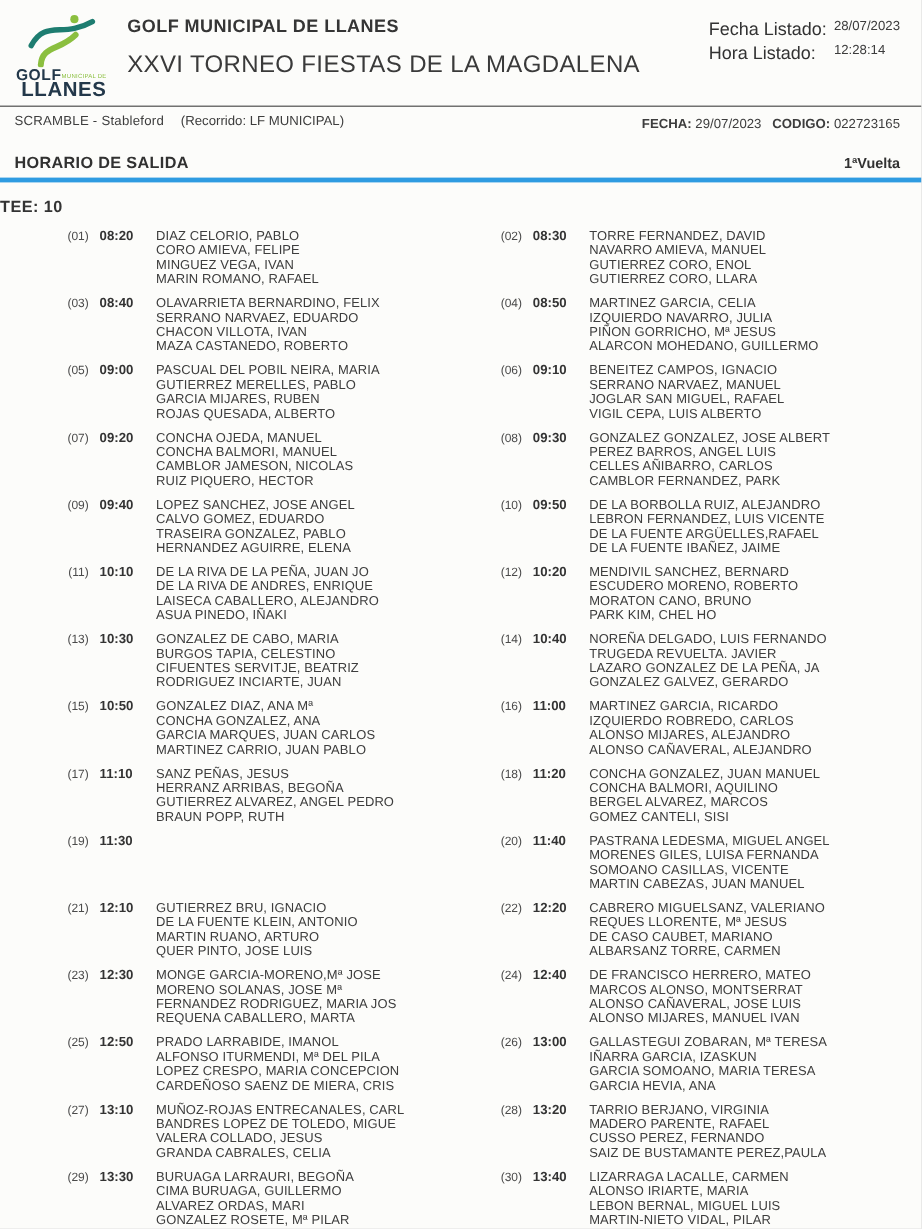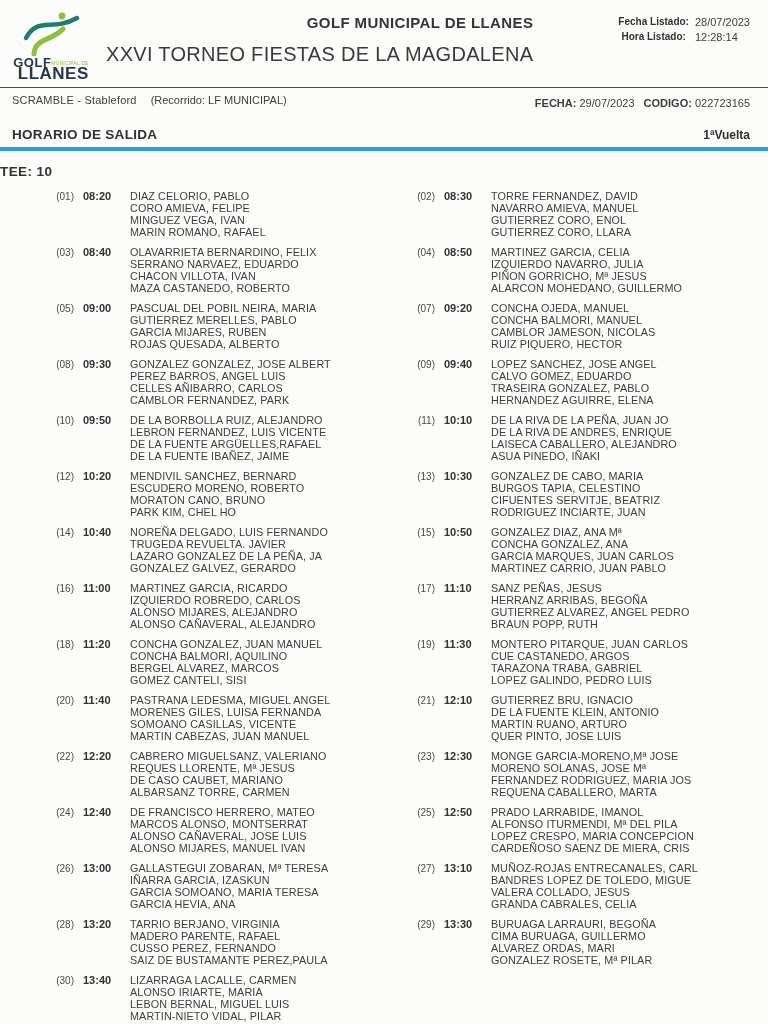--- a/index.html
+++ b/index.html
@@ -8,25 +8,25 @@
     font-family:"Liberation Sans", sans-serif; color:#3b3b3b;
     position:relative; overflow:hidden; box-sizing:border-box;
   }
   
   .header { display:flex; align-items:flex-start; padding:10px 18px 0 12px; }
   .logo-box { width:78px; flex:0 0 auto; display:flex; flex-direction:column; align-items:center; }
   .logo-text { line-height:11px; margin-top:-4px; white-space:nowrap; }
   .logo-golf { font-weight:bold; font-size:13px; color:#23384a; letter-spacing:0.5px;margin-top:25px; }
   .logo-sub  { font-size:5px; color:#8bbf3f; letter-spacing:0.2px; vertical-align:2px; }
   .logo-llanes { font-weight:bold; font-size:17px; color:#23384a; letter-spacing:0.5px; display:block; text-align:right; margin-top:-1px; }
-  .title-block { margin-left:16px; padding-top:4px;text-align:right; }
+  .title-block { margin-left:16px; padding-top:4px; }
   .club-title { font-size:15px; font-weight:bold; letter-spacing:0.4px; color:#353535; }
   .tournament-title { font-size:20px; font-weight:500; letter-spacing:0.3px; color:#3a3a3a; margin-top:12px; }
   .listado-block { margin-left:auto; padding-top:6px; display:grid; grid-template-columns:auto auto; column-gap:6px; row-gap:3px; }
-  .listado-label { font-weight:bold; font-size:10px; text-align:center; color:#323232; }
+  .listado-label { font-weight:normal; font-size:15px; text-align:left; color:#323232; }
   .listado-value { font-size:11px; color:#3c3c3c; }
   .header-rule { border:none; border-top:1.5px solid #4f4f4f; margin:8px 0 0 0; }
   
   .subheader { padding:6px 18px 0 12px; }
   .sub-row1 { display:flex; font-size:11px; color:#3d3d3d; }
   .format-text { letter-spacing:0.2px; }
   .recorrido-text { margin-left:14px; }
   .fecha-codigo { margin-left:auto; padding-top:3px; }
   .fecha-codigo b { font-weight:bold; }
   .sub-row2 { display:flex; align-items:flex-end; margin-top:18px; }
@@ -148,20 +148,30 @@
     <span class="entry-num">(05)</span>
     <span class="entry-time">09:00</span>
     <div class="entry-players">
           <div>PASCUAL DEL POBIL NEIRA, MARIA</div>
           <div>GUTIERREZ MERELLES, PABLO</div>
           <div>GARCIA MIJARES, RUBEN</div>
           <div>ROJAS QUESADA, ALBERTO</div>
         </div>
   </div>
 
+  <div class="entry">
+    <span class="entry-num">(06)</span>
+    <span class="entry-time">09:10</span>
+    <div class="entry-players">
+          <div>BENEITEZ CAMPOS, IGNACIO</div>
+          <div>SERRANO NARVAEZ, MANUEL</div>
+          <div>JOGLAR SAN MIGUEL, RAFAEL</div>
+          <div>VIGIL CEPA, LUIS ALBERTO</div>
+        </div>
+  </div>
 
   <div class="entry">
     <span class="entry-num">(07)</span>
     <span class="entry-time">09:20</span>
     <div class="entry-players">
           <div>CONCHA OJEDA, MANUEL</div>
           <div>CONCHA BALMORI, MANUEL</div>
           <div>CAMBLOR JAMESON, NICOLAS</div>
           <div>RUIZ PIQUERO, HECTOR</div>
         </div>
@@ -284,26 +294,20 @@
           <div>CONCHA GONZALEZ, JUAN MANUEL</div>
           <div>CONCHA BALMORI, AQUILINO</div>
           <div>BERGEL ALVAREZ, MARCOS</div>
           <div>GOMEZ CANTELI, SISI</div>
         </div>
   </div>
 
   <div class="entry">
     <span class="entry-num">(19)</span>
     <span class="entry-time">11:30</span>
-    <div class="entry-players">
-          <div>MONTERO PITARQUE, JUAN CARLOS</div>
-          <div>CUE CASTANEDO, ARGOS</div>
-          <div>TARAZONA TRABA, GABRIEL</div>
-          <div>LOPEZ GALINDO, PEDRO LUIS</div>
-        </div>
   </div>
 
   <div class="entry">
     <span class="entry-num">(20)</span>
     <span class="entry-time">11:40</span>
     <div class="entry-players">
           <div>PASTRANA LEDESMA, MIGUEL ANGEL</div>
           <div>MORENES GILES, LUISA FERNANDA</div>
           <div>SOMOANO CASILLAS, VICENTE</div>
           <div>MARTIN CABEZAS, JUAN MANUEL</div>

